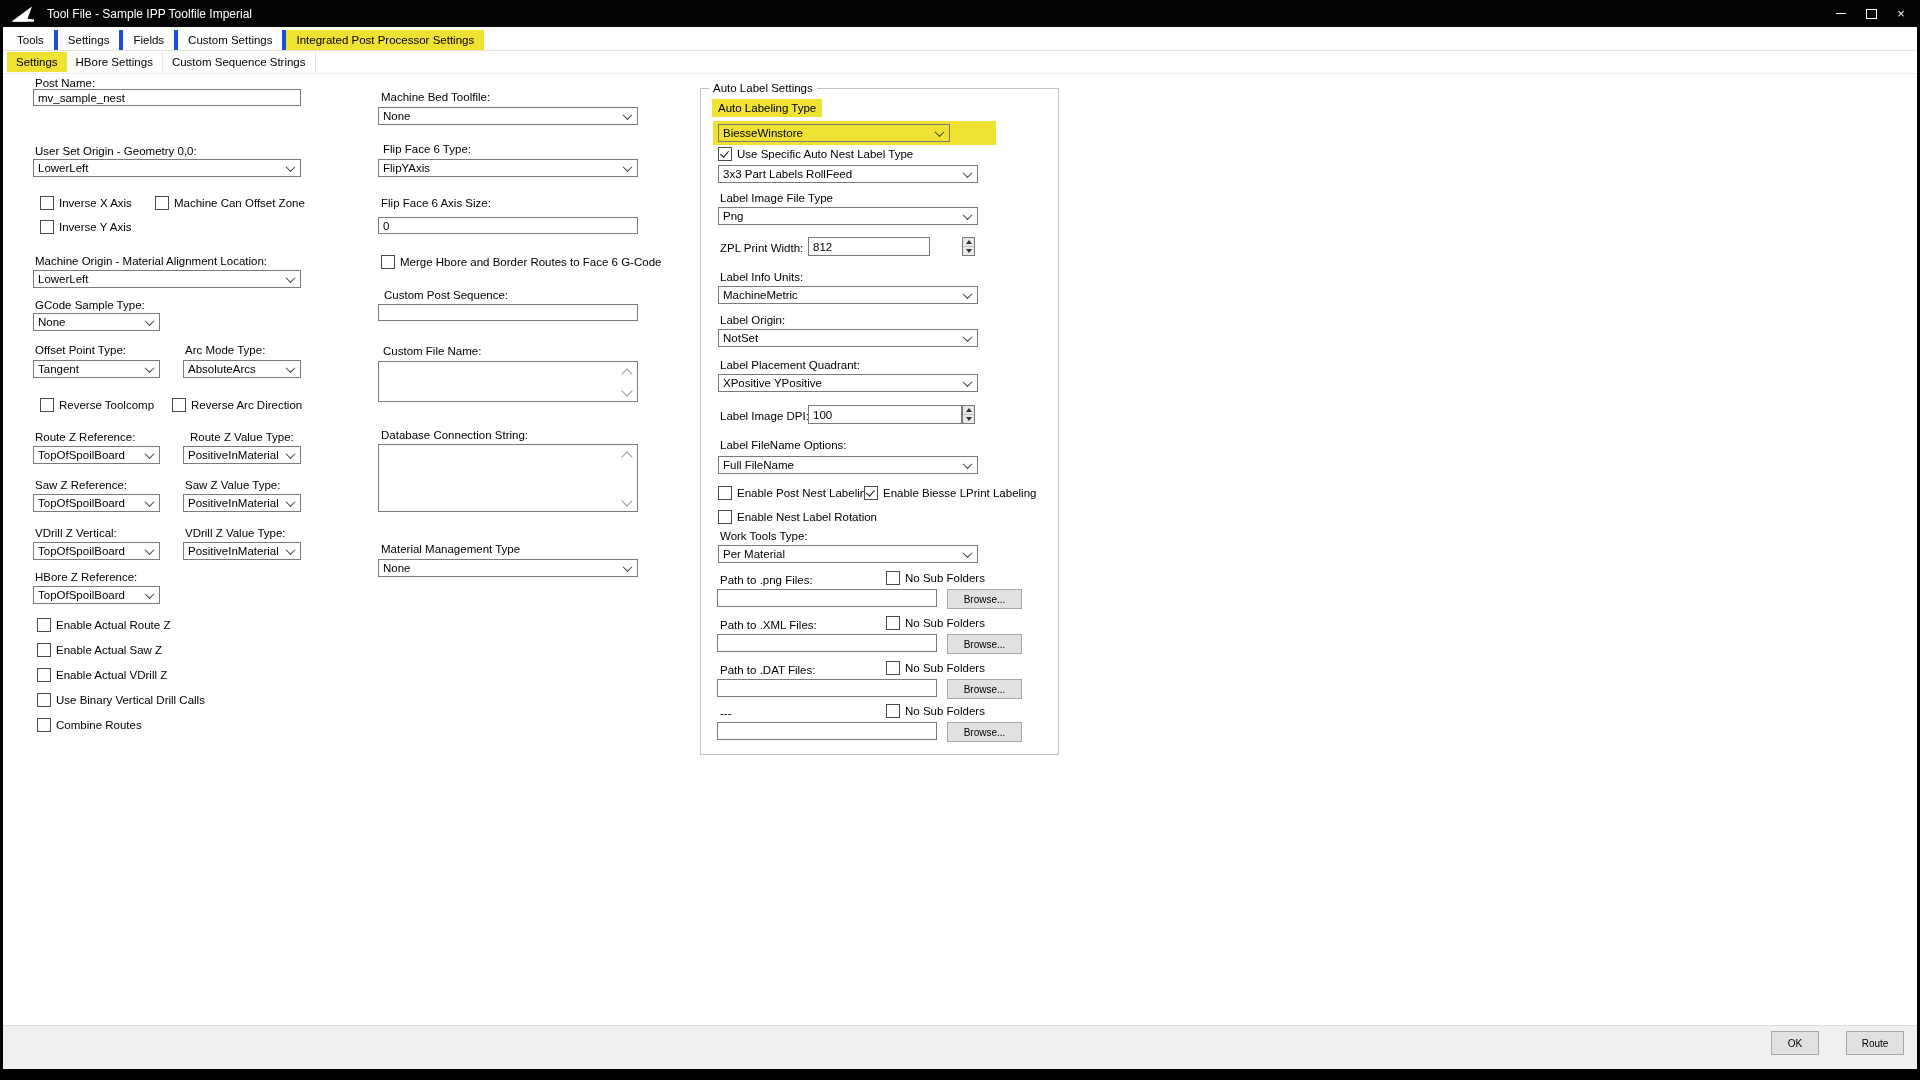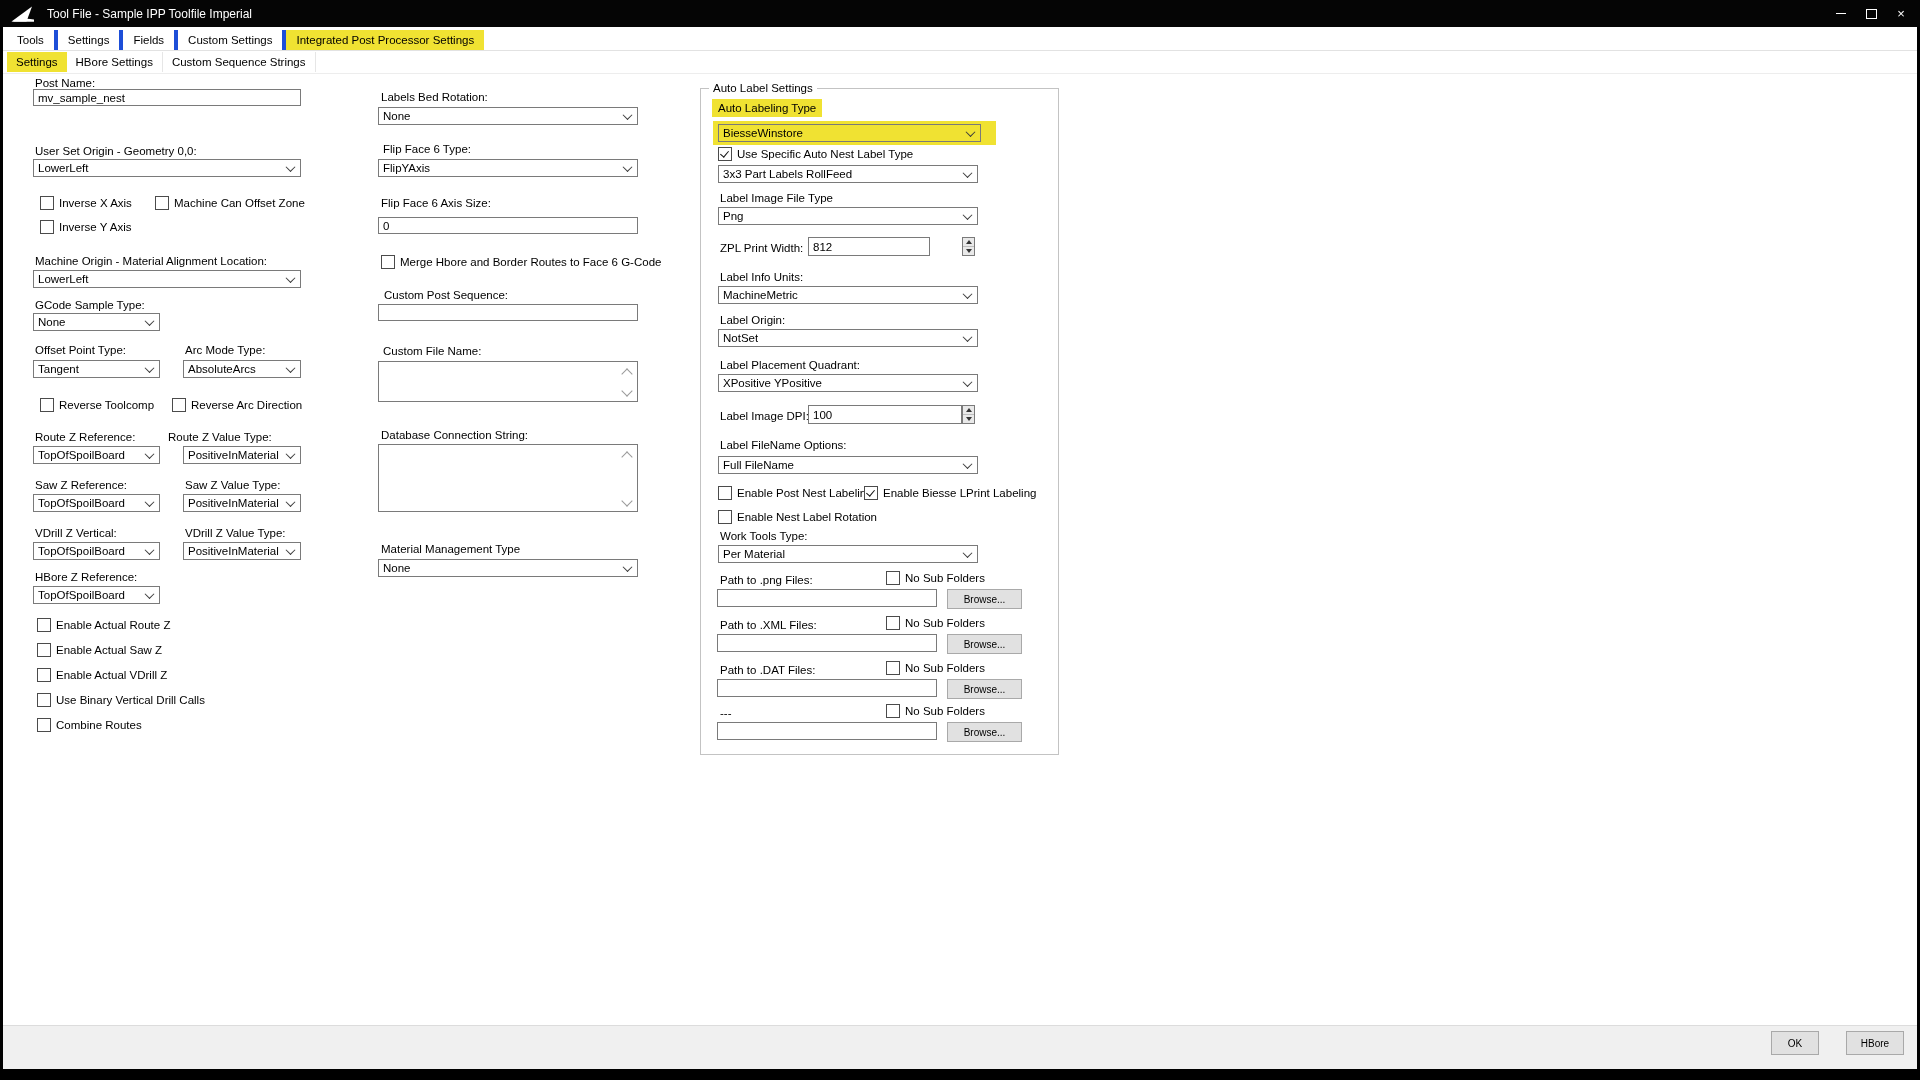--- a/index.html
+++ b/index.html
@@ -143,21 +143,21 @@
 <div class="cb" style="left:40px;top:398px">
   <span class="cbx"></span>
   <span class="cbl">Reverse Toolcomp</span>
 </div>
 <div class="cb" style="left:172px;top:398px">
   <span class="cbx"></span>
   <span class="cbl">Reverse Arc Direction</span>
 </div>
 
 <div class="lbl" style="left:35px;top:431px">Route Z Reference:</div>
-<div class="lbl" style="left:168px;top:431px">Route Z Value Type:</div>
+<div class="lbl" style="left:190px;top:431px">Route Z Value Type:</div>
 <div class="sel" style="left:33px;top:446px;width:127px">
   <span class="val">TopOfSpoilBoard</span>
   <span class="chev"></span>
 </div>
 <div class="sel" style="left:183px;top:446px;width:118px">
   <span class="val">PositiveInMaterial</span>
   <span class="chev"></span>
 </div>
 
 <div class="lbl" style="left:35px;top:479px">Saw Z Reference:</div>
@@ -202,21 +202,21 @@
 </div>
 <div class="cb" style="left:37px;top:693px">
   <span class="cbx"></span>
   <span class="cbl">Use Binary Vertical Drill Calls</span>
 </div>
 <div class="cb" style="left:37px;top:718px">
   <span class="cbx"></span>
   <span class="cbl">Combine Routes</span>
 </div>
 
-<div class="lbl" style="left:381px;top:91px">Labels Bed Rotation:</div>
+<div class="lbl" style="left:381px;top:91px">Machine Bed Toolfile:</div>
 <div class="sel" style="left:378px;top:107px;width:260px">
   <span class="val">None</span>
   <span class="chev"></span>
 </div>
 
 <div class="lbl" style="left:383px;top:143px">Flip Face 6 Type:</div>
 <div class="sel" style="left:378px;top:159px;width:260px">
   <span class="val">FlipYAxis</span>
   <span class="chev"></span>
 </div>
@@ -248,21 +248,21 @@
 <div class="sel" style="left:378px;top:559px;width:260px">
   <span class="val">None</span>
   <span class="chev"></span>
 </div>
 
 <div class="groupbox" style="left:700px;top:88px;width:357px;height:665px"></div>
 <div class="grouplbl" style="left:709px;top:82px">Auto Label Settings</div>
 
 <div class="hl-lbl" style="left:712px;top:99px">Auto Labeling Type</div>
 <div class="hl-strip" style="left:713px;top:121px;width:283px;height:24px"></div>
-<div class="sel" style="left:718px;top:124px;width:263px;background:transparent">
+<div class="sel" style="left:718px;top:124px;width:232px;background:transparent">
   <span class="val">BiesseWinstore</span>
   <span class="chev"></span>
 </div>
 
 <div class="cb" style="left:718px;top:147px">
   <span class="cbx">
       <span class="tick"></span>
     </span>
   <span class="cbl">Use Specific Auto Nest Label Type</span>
 </div>
@@ -372,13 +372,13 @@
 <div class="lbl" style="left:720px;top:707px">---</div>
 <div class="cb" style="left:886px;top:704px">
   <span class="cbx"></span>
   <span class="cbl">No Sub Folders</span>
 </div>
 <input class="tinput" style="left: 717px; top: 722px; width: 220px; height: 18px;" value="">
 <div class="btn" style="left:947px;top:722px;width:75px;height:20px">Browse...</div>
 
 <div class="footer"></div>
 <div class="btn" style="left:1771px;top:1031px;width:48px;height:24px">OK</div>
-<div class="btn" style="left:1846px;top:1031px;width:58px;height:24px">HBore</div>
+<div class="btn" style="left:1846px;top:1031px;width:58px;height:24px">Route</div>
 
 </body></html>

